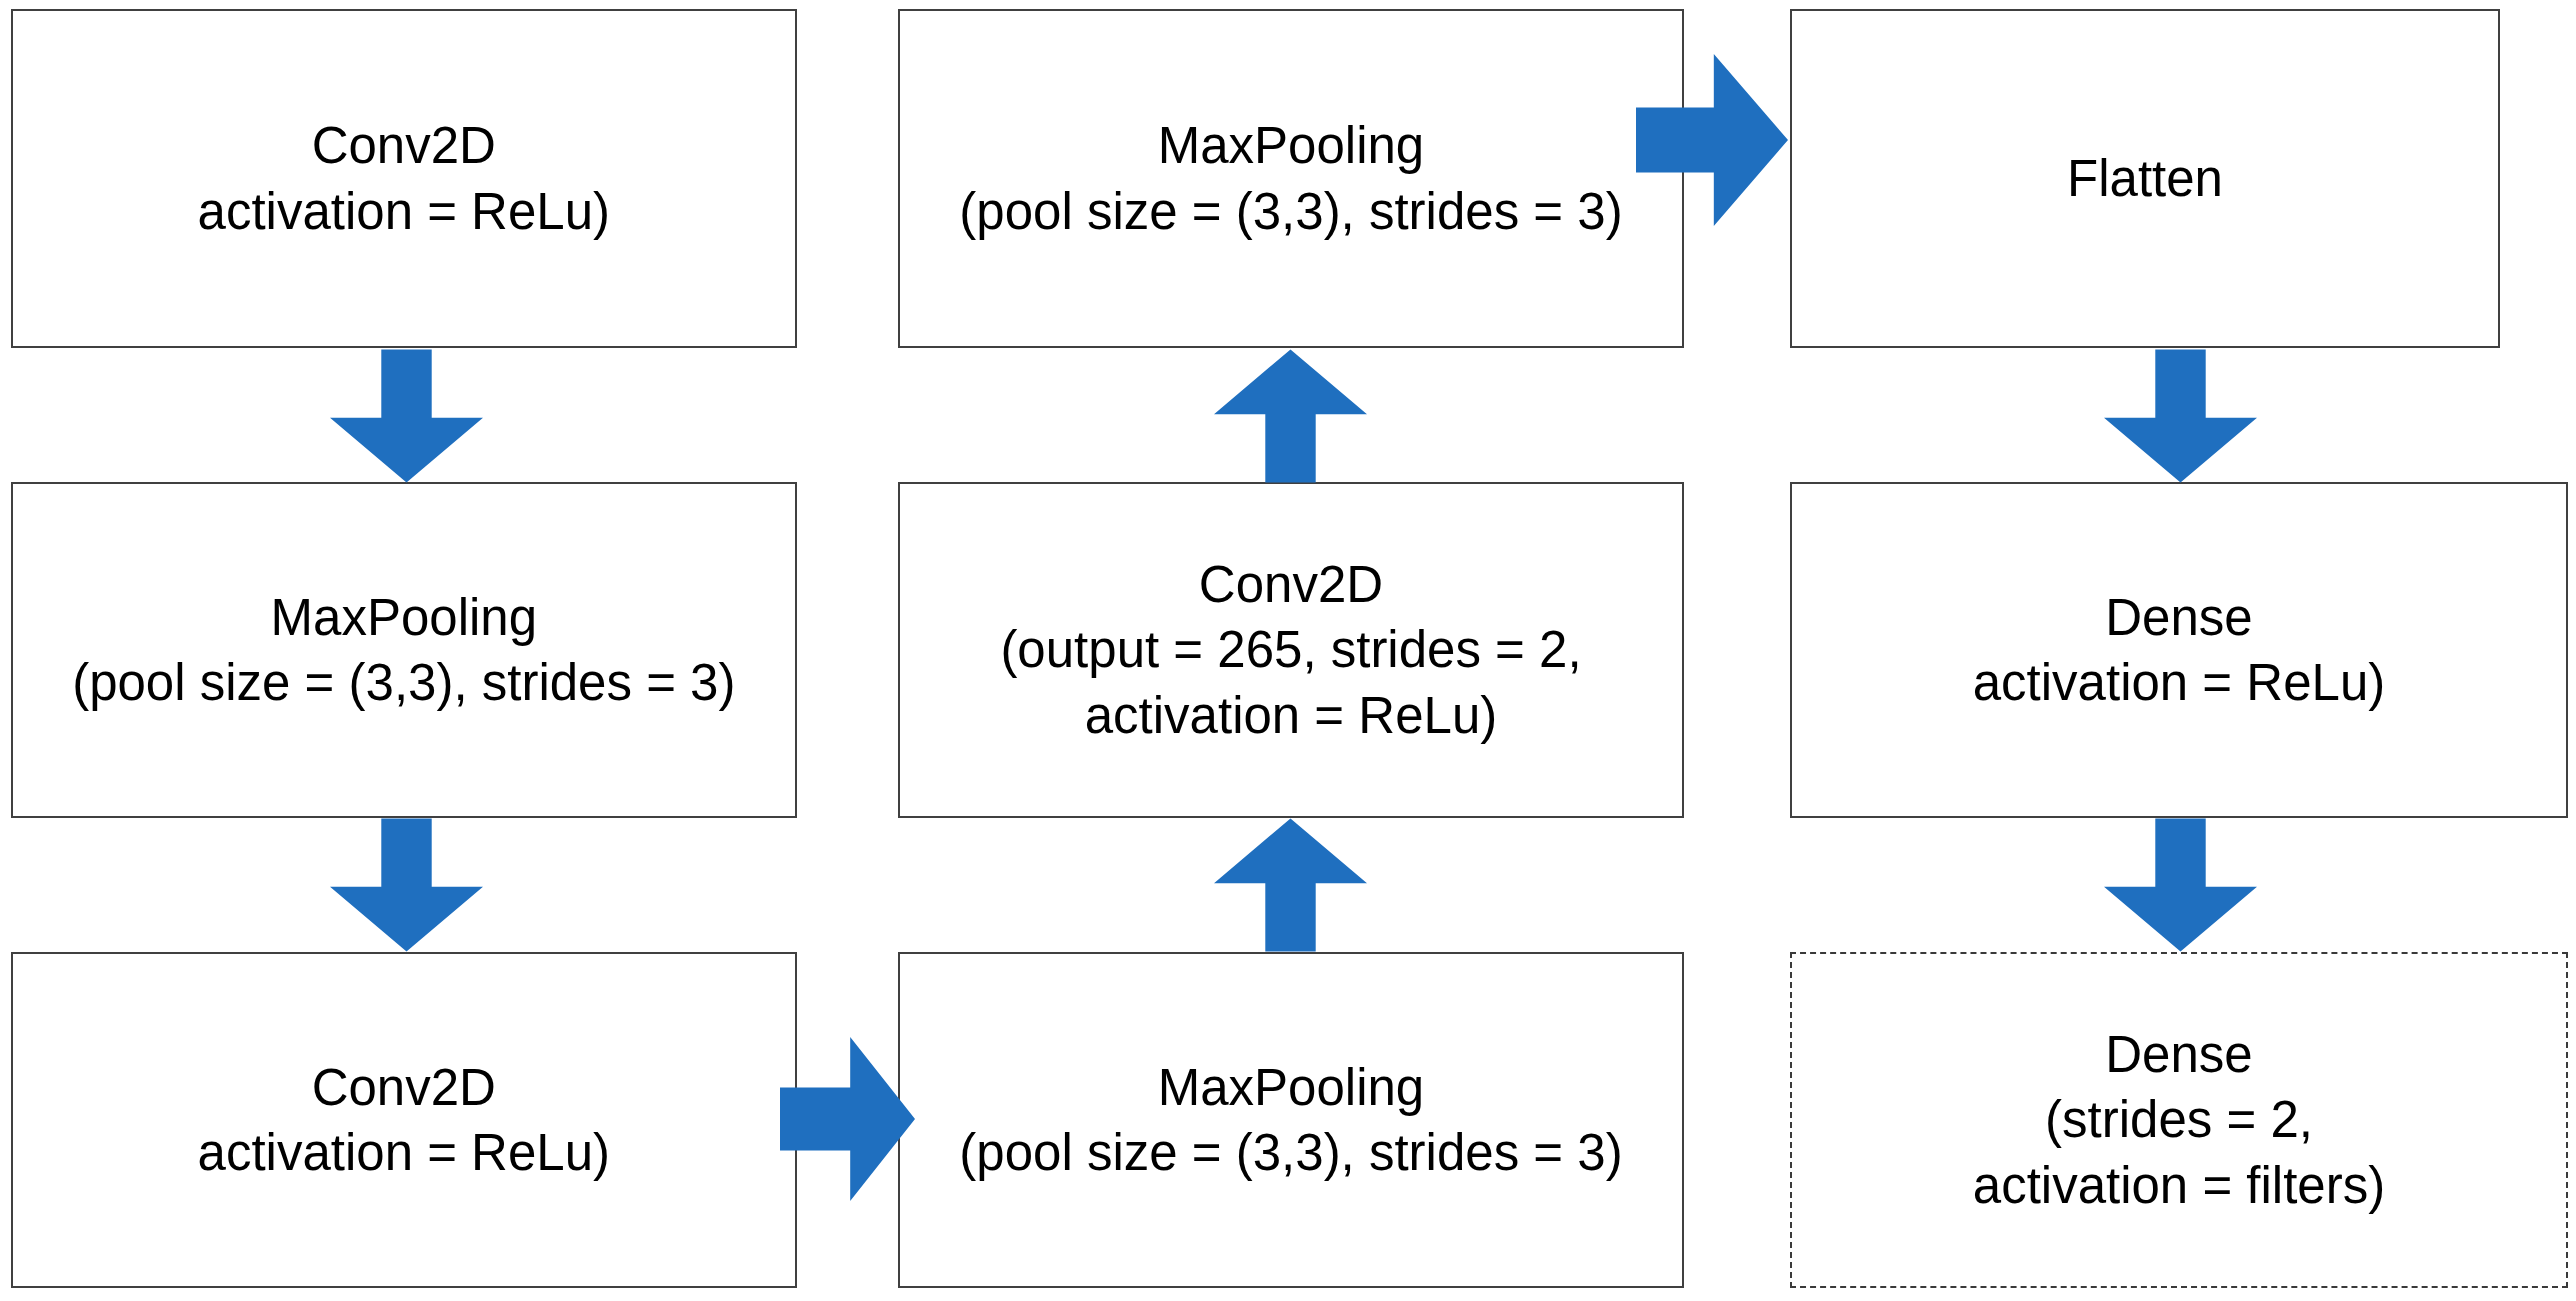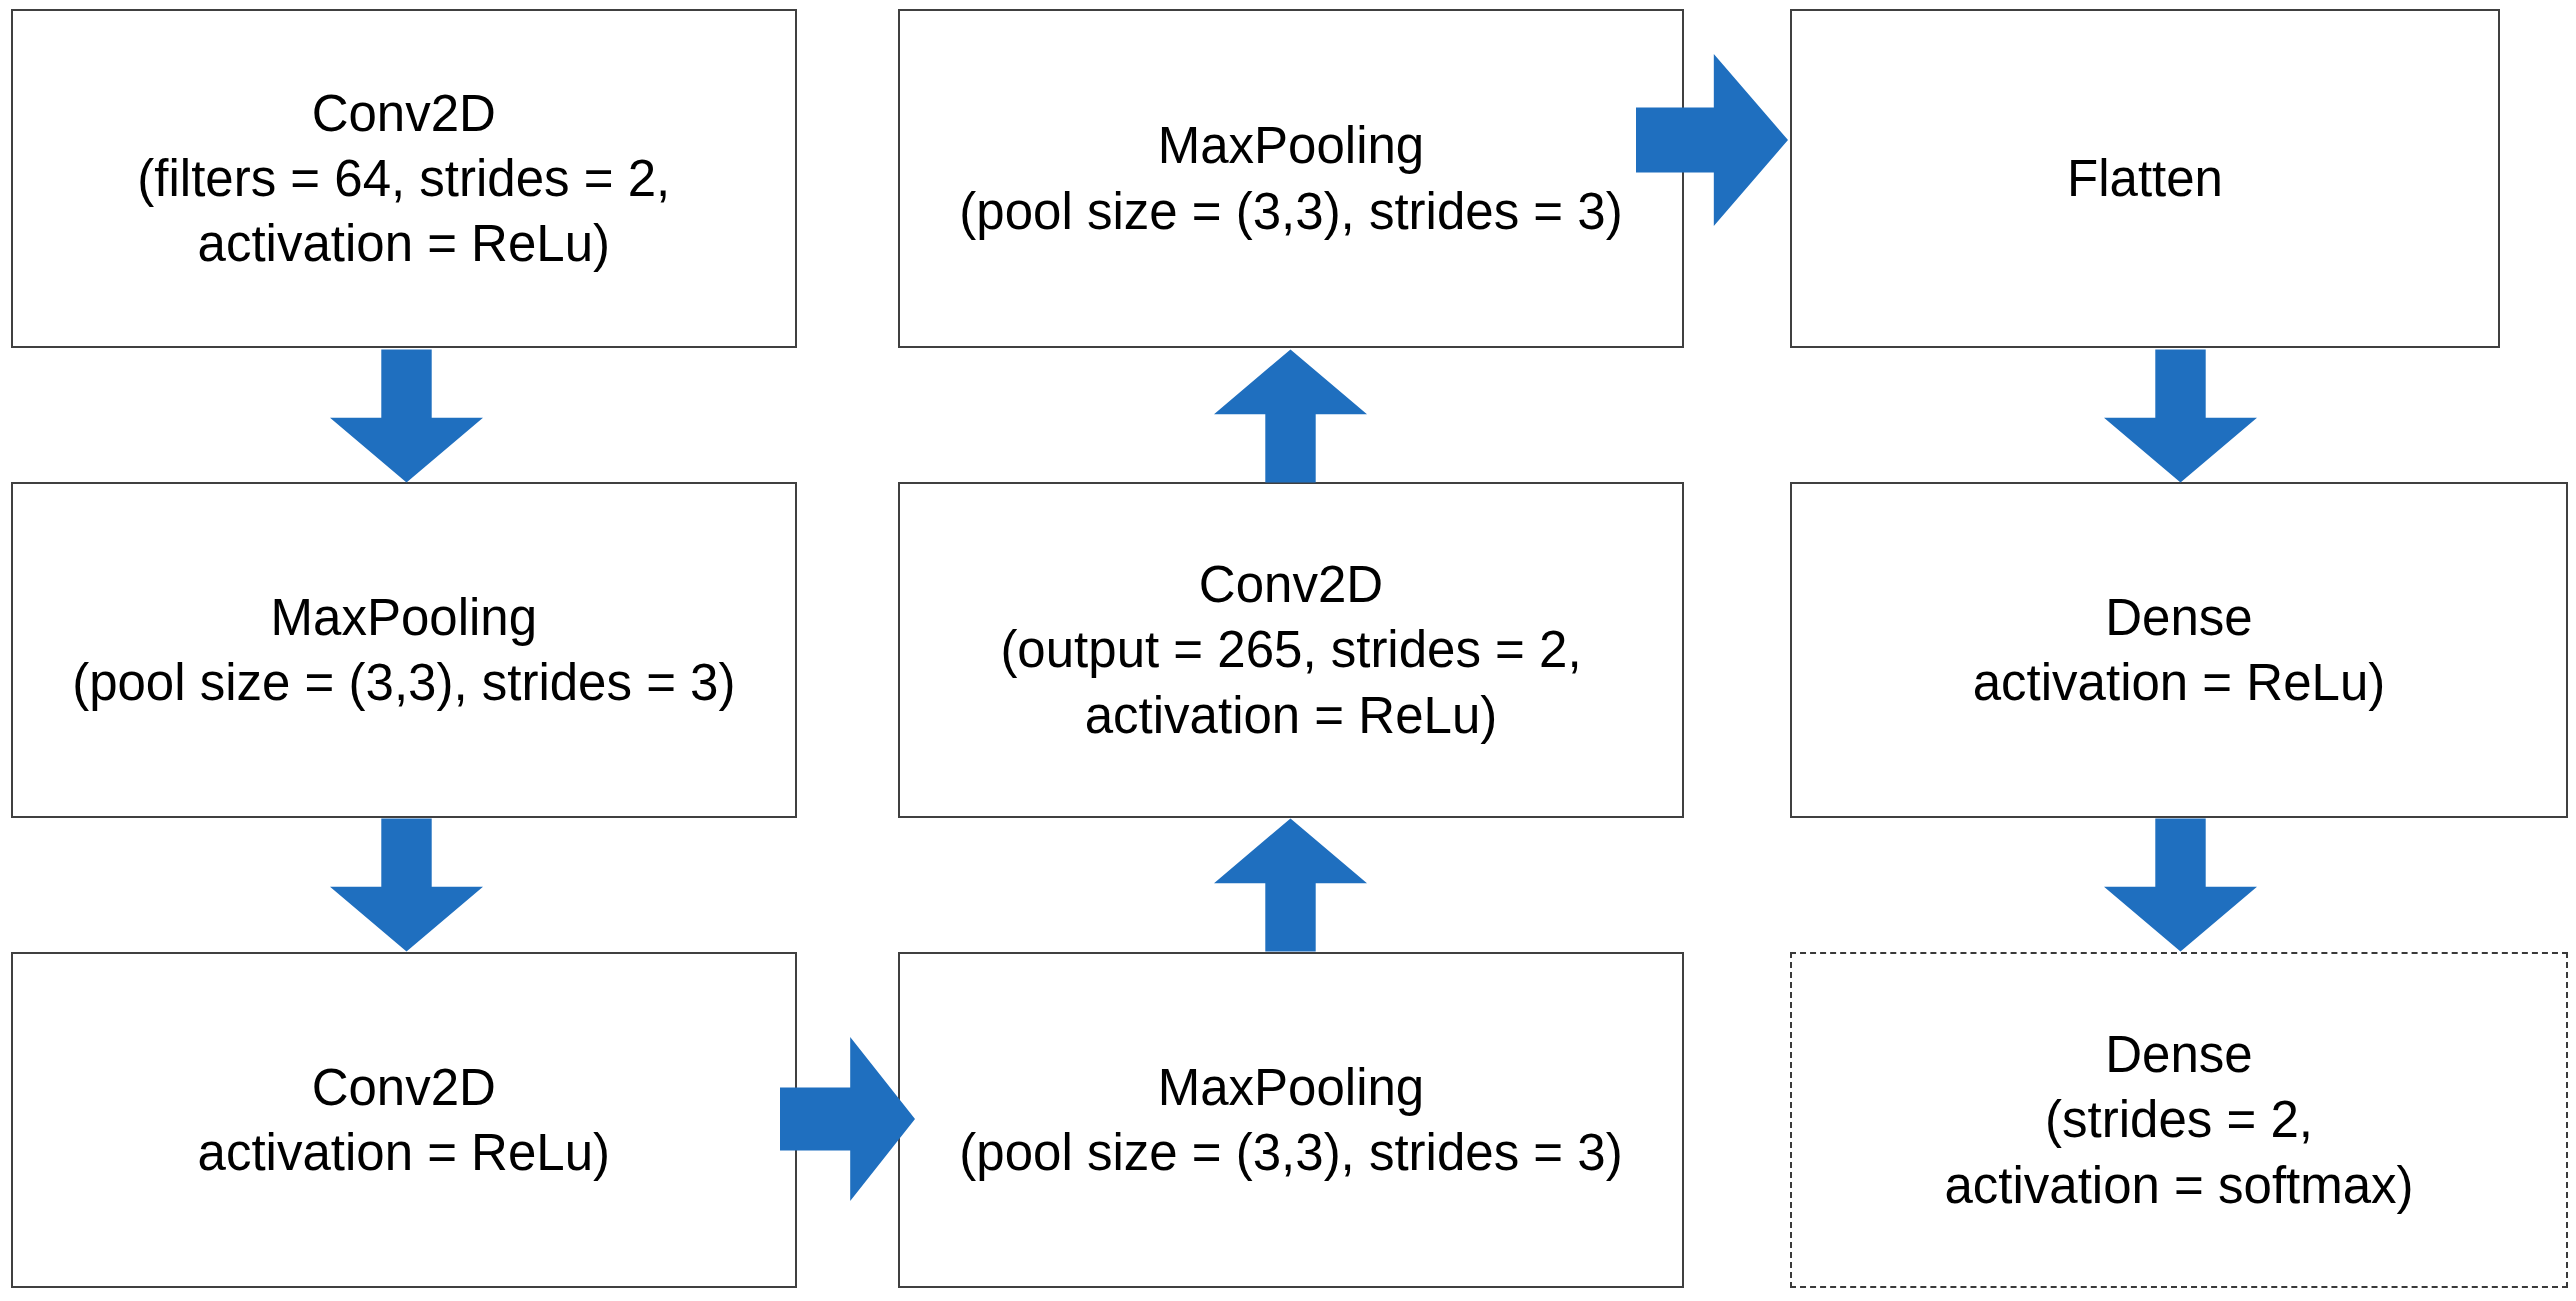--- a/index.html
+++ b/index.html
@@ -59,21 +59,20 @@
   
   
 </style>
 </head>
 <body>
 
 <div id="diagram">
 
   <div class="node" style="left:10.8px; top:9px; width:786px; height:339px;">
     <div class="title">Conv2D</div>
-    <div class="sub">(filters = 64, strides = 2,</div>
     <div class="sub">activation = ReLu)</div>
   </div>
 
   <div class="arrow" style="left:330px; top:349px; width:153px; height:134px;">
     <svg width="153" height="134" viewBox="0 0 170 148">
       <polygon points="57,0 113,0 113,76 170,76 85,148 0,76 57,76" fill="#1F6FBF"></polygon>
     </svg>
   </div>
 
   <div class="node" style="left:10.8px; top:482px; width:786px; height:336px;">
@@ -149,17 +148,17 @@
 
   <div class="arrow" style="left:2104px; top:818px; width:153px; height:134px;">
     <svg width="153" height="134" viewBox="0 0 170 148">
       <polygon points="57,0 113,0 113,76 170,76 85,148 0,76 57,76" fill="#1F6FBF"></polygon>
     </svg>
   </div>
 
   <div class="node dashed" style="left:1790px; top:952px; width:778px; height:336px;">
     <div class="title">Dense</div>
     <div class="sub">(strides = 2,</div>
-    <div class="sub">activation = softmax)</div>
+    <div class="sub">activation = filters)</div>
   </div>
 
 </div>
 
 
 </body></html>

